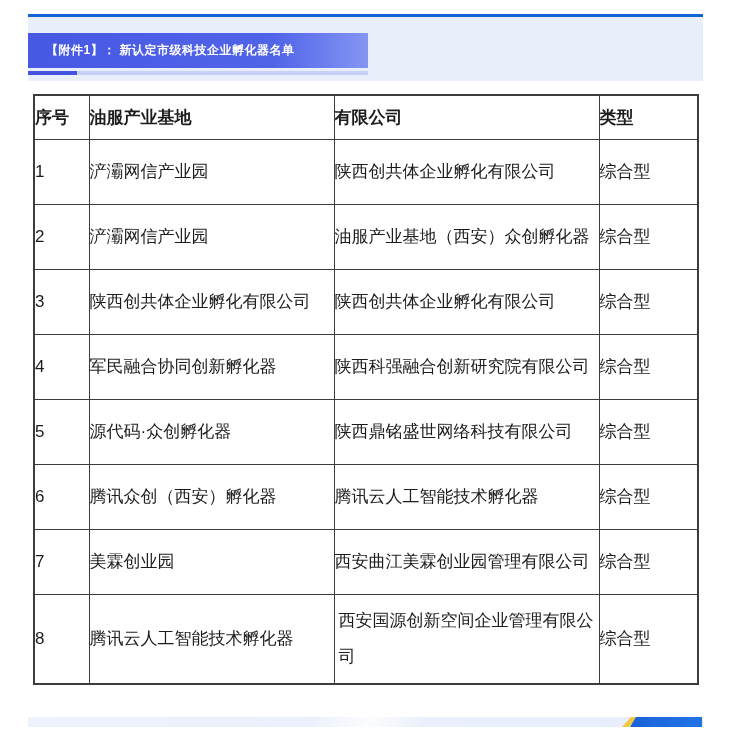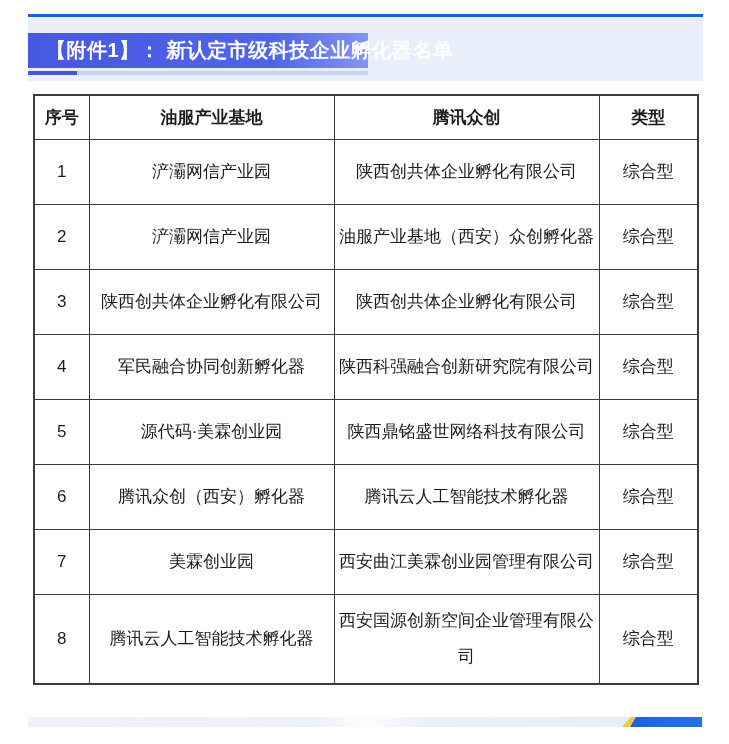--- a/index.html
+++ b/index.html
@@ -17,41 +17,41 @@
     height:3px; background:#1166d4; width:675px;
   }
   .hero {
     height:64px; background:#e9eefb; position:relative; width:675px;
   }
   .banner {
     position:absolute; left:0; top:16px;
     width:340px; height:35px; line-height:35px;
     padding-left:18px;
     background:linear-gradient(90deg,#4758e3 0%, #5064e8 72%, #8495f3 100%);
-    color:#ffffff; font-weight:bold; font-size:20px;
+    color:#ffffff; font-weight:bold; font-size:12px;
     letter-spacing:0.5px;
     white-space:nowrap;
   }
   .underline {
     position:absolute; left:0; top:54px; width:340px; height:4px;
     display:flex;
   }
   .underline-dark { width:49px; height:100%; background:#4355e0; }
   .underline-light { flex:1; height:100%; background:#c6d0f5; }
 
   table.incubators {
     margin:13px 0 0 5px;
     width:664px;
     border-collapse:collapse;
     table-layout:fixed;
     border:2px solid #3c3c3c;
   }
   table.incubators th, table.incubators td {
     border:1.5px solid #3c3c3c;
-    text-align:center; vertical-align:middle;
+    text-align:left; vertical-align:middle;
     font-size:17px; color:#1c1c1c;
     overflow:hidden;
   }
   table.incubators th { height:44px; font-weight:bold; }
   table.incubators td { height:65px; font-weight:normal; }
   table.incubators tr.tall td { height:90px; }
   td.wrap { line-height:2.1; padding:0 4px; }
   .col-index { width:55px; }
   .col-name  { width:245px; }
   .col-operator { width:265px; }
@@ -98,21 +98,21 @@
     <colgroup>
       <col class="col-index">
         <col class="col-name">
         <col class="col-operator">
         <col class="col-type">
     </colgroup>
     <thead>
       <tr>
         <th>序号</th>
         <th>油服产业基地</th>
-        <th>腾讯众创</th>
+        <th>有限公司</th>
         <th>类型</th>
       </tr>
     </thead>
     <tbody>
       <tr>
         <td>1</td>
         <td>浐灞网信产业园</td>
         <td>陕西创共体企业孵化有限公司</td>
         <td>综合型</td>
       </tr>
@@ -129,21 +129,21 @@
         <td>综合型</td>
       </tr>
       <tr>
         <td>4</td>
         <td>军民融合协同创新孵化器</td>
         <td>陕西科强融合创新研究院有限公司</td>
         <td>综合型</td>
       </tr>
       <tr>
         <td>5</td>
-        <td>源代码·美霖创业园</td>
+        <td>源代码·众创孵化器</td>
         <td>陕西鼎铭盛世网络科技有限公司</td>
         <td>综合型</td>
       </tr>
       <tr>
         <td>6</td>
         <td>腾讯众创（西安）孵化器</td>
         <td>腾讯云人工智能技术孵化器</td>
         <td>综合型</td>
       </tr>
       <tr>

